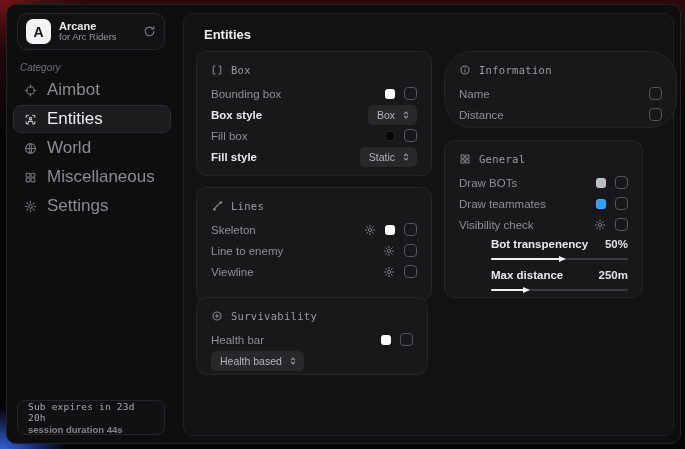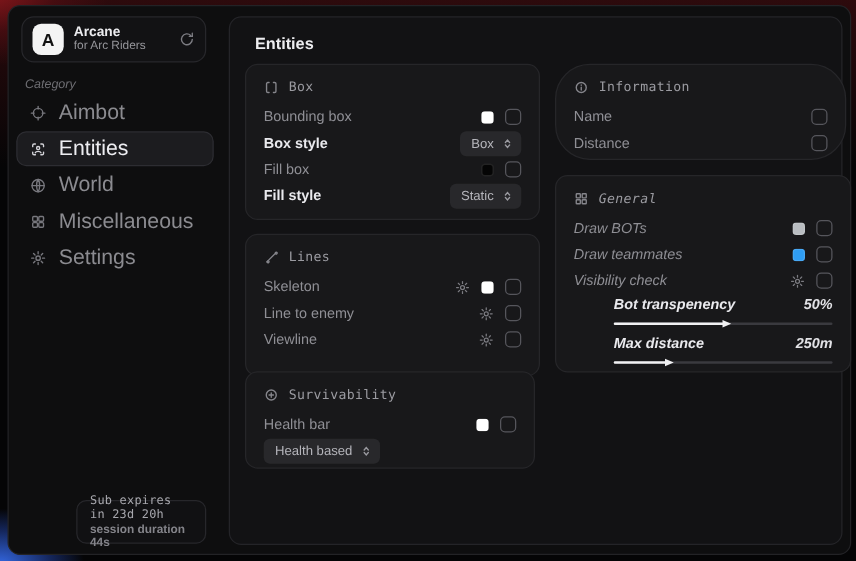--- a/index.html
+++ b/index.html
@@ -39,39 +39,39 @@
     height:28px; margin:0 6px 1px; padding:0 10px; border-radius:8px;
     display:flex; align-items:center; gap:10px;
     color:#8b8b90; font-size:17px; border:1px solid transparent; cursor:default;
   }
   .nav-item .ic { color:#77777d; }
   .nav-item.active { background:#1c1c1f; border-color:#2d2d32; color:#ededf1; }
   .nav-item.active .ic { color:#d4d4d9; }
   .side-footer {
     position:absolute; left:10px; right:12px; bottom:8px; height:35px;
     border:1px solid #27272b; border-radius:8px; background:#111113;
-    padding:4px 10px; display:flex; flex-direction:column; justify-content:center; gap:1px;margin-left:44px;
+    padding:4px 10px; display:flex; flex-direction:column; justify-content:center; gap:1px;
   }
   .sf-line1 { font-family:"DejaVu Sans Mono", monospace; font-size:9.5px; color:#a7a7ad; letter-spacing:.2px; }
   .sf-line2 { font-size:9.5px; font-weight:bold; color:#84848a; }
   
   .panel {
     position:absolute; left:176px; top:8px; right:6px; bottom:7px;
     background:#121214; border:1px solid #242428; border-radius:10px;
   }
   .page-title { position:absolute; left:20px; top:13px; font-size:13px; font-weight:bold; color:#ededf0; }
   .card {
     position:absolute; background:#18181a; border:1px solid #262629; border-radius:10px;
     padding:12px 14px 8px;
   }
   .card-box   { left:12px;  top:37px;  width:236px; height:125px; }
   .card-lines { left:12px;  top:173px; width:236px; height:114px;  }
   .card-surv  { left:12px;  top:283px; width:232px; height:78px;  }
   .card-info  { left:260px; top:37px;  width:233px; height:77px;border-radius:28px;  }
-  .card-gen   { left:260px; top:126px; width:237px; height:158px;font-style:italic; }
+  .card-gen   { left:260px; top:126px; width:199px; height:158px; }
   .card-head {
     display:flex; align-items:center; gap:8px; margin-bottom:7px;
     font-family:"DejaVu Sans Mono", monospace; font-size:10.5px; color:#9b9ba1; letter-spacing:.3px;
   }
   .card-head .ic { color:#85858b; }
   .row { height:21px; display:flex; align-items:center; }
   .row-label { font-size:11.5px; color:#8f8f95; flex:1; }
   .row-label.bright { color:#eaeaee; font-weight:600; }
   .controls { display:flex; align-items:center; gap:9px; }
   .swatch { width:10px; height:10px; border-radius:3px; border:1px solid rgba(255,255,255,.12); }

